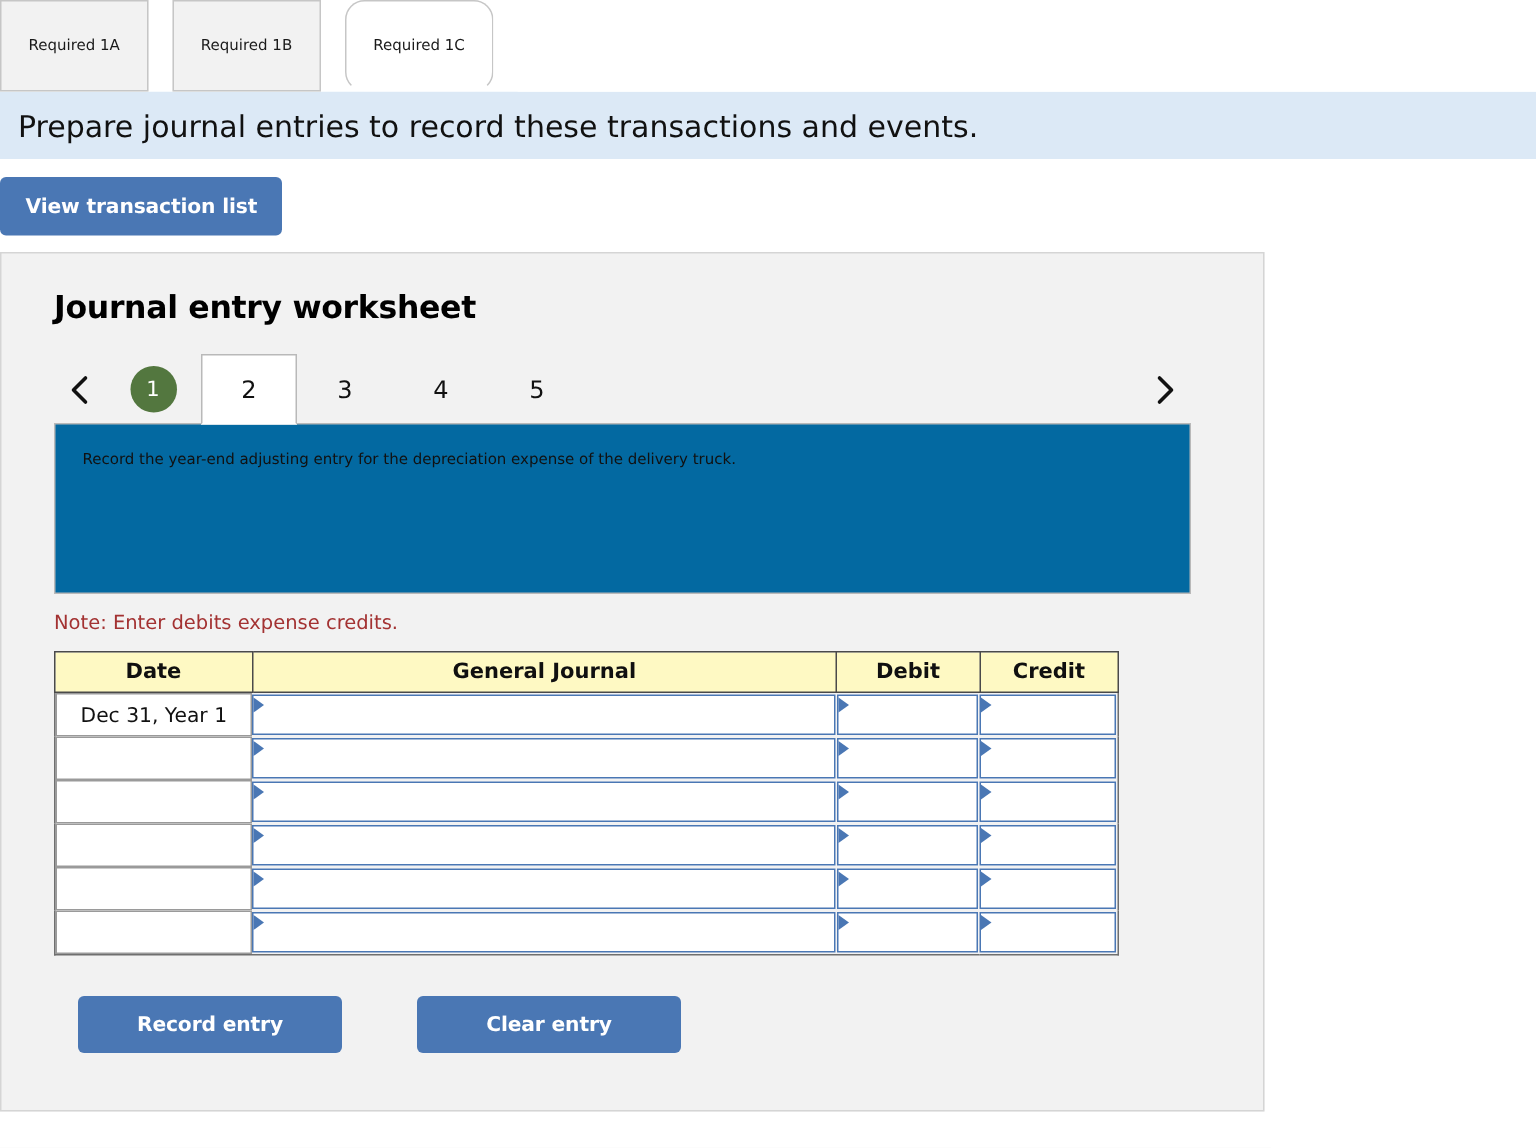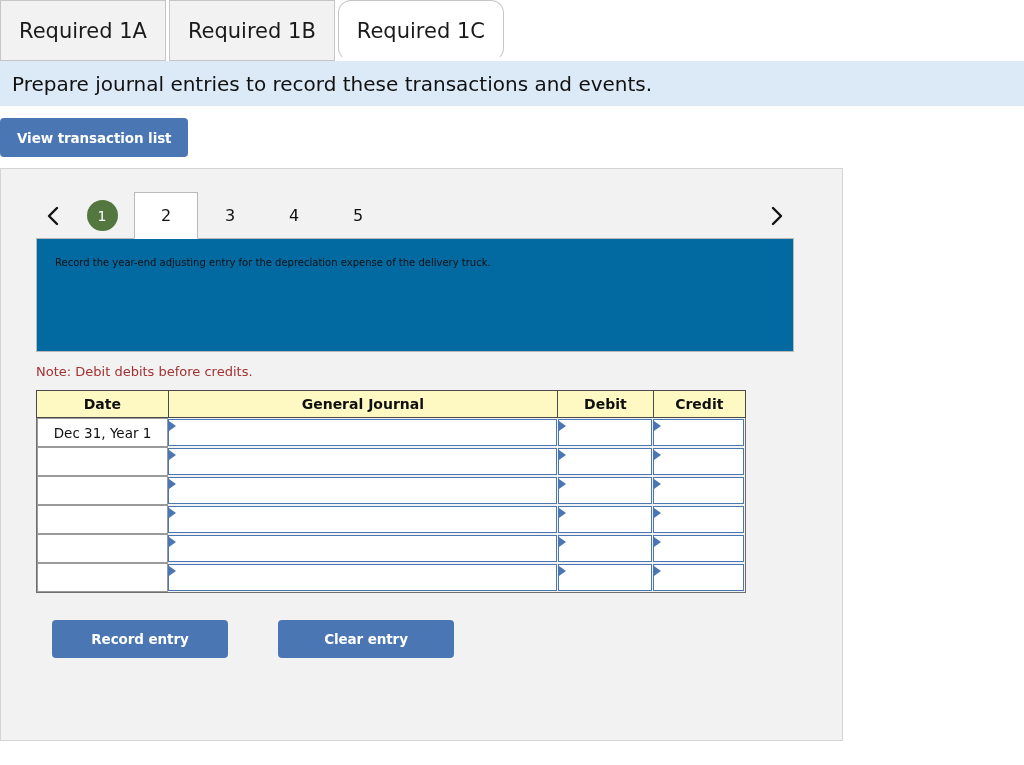--- a/index.html
+++ b/index.html
@@ -21,26 +21,26 @@
     display: flex;
     align-items: flex-end;
     padding-left: 0;
   }
   .req-tab {
     height: 61px;
     display: flex;
     align-items: center;
     justify-content: center;
     padding: 0 18px;
-    font-size: 21px;
+    font-size: 10px;
     color: #1a1a1a;
     background: #f2f2f2;
     border: 1px solid #c6c6c6;
     border-bottom: 1px solid #c6c6c6;
-    margin-right: 3px;
+    margin-right: 16px;
     cursor: pointer;
     white-space: nowrap;
   }
   .req-tab.active {
     background: #ffffff;
     border-bottom-color: #ffffff;
     border-radius: 13px;
   }
   .req-tabs-filler {
     flex: 1;
@@ -274,20 +274,21 @@
   <span>Prepare journal entries to record these transactions and events.</span>
 </div>
 
 <div class="top-btn-row">
   <button class="btn btn-view-transactions">View transaction list</button>
 </div>
 
 <div class="worksheet-panel">
   <div class="worksheet-inner">
 
+    <div class="worksheet-title">Journal entry worksheet</div>
 
     <div class="pager">
       <div class="pager-arrow">
         <svg width="16" height="24" viewBox="0 0 16 24" aria-hidden="true">
           <polyline points="12,4 4,12 12,20" fill="none" stroke="#111111" stroke-width="2.4" stroke-linecap="round" stroke-linejoin="round"></polyline>
         </svg>
       </div>
       <div class="pager-pages">
         <div class="pager-page">
           <span class="circle">1</span>
@@ -310,21 +311,21 @@
         <svg width="16" height="24" viewBox="0 0 16 24" aria-hidden="true">
           <polyline points="5,4 13,12 5,20" fill="none" stroke="#111111" stroke-width="2.4" stroke-linecap="round" stroke-linejoin="round"></polyline>
         </svg>
       </div>
     </div>
 
     <div class="prompt-box">
       <span>Record the year-end adjusting entry for the depreciation expense of the delivery truck.</span>
     </div>
 
-    <div class="note-line">Note: Debit debits before credits.</div>
+    <div class="note-line">Note: Enter debits expense credits.</div>
 
     <table class="journal-table">
       <colgroup>
         <col class="col-date">
           <col class="col-gj">
           <col class="col-deb">
           <col class="col-cred">
       </colgroup>
       <thead>
         <tr>

